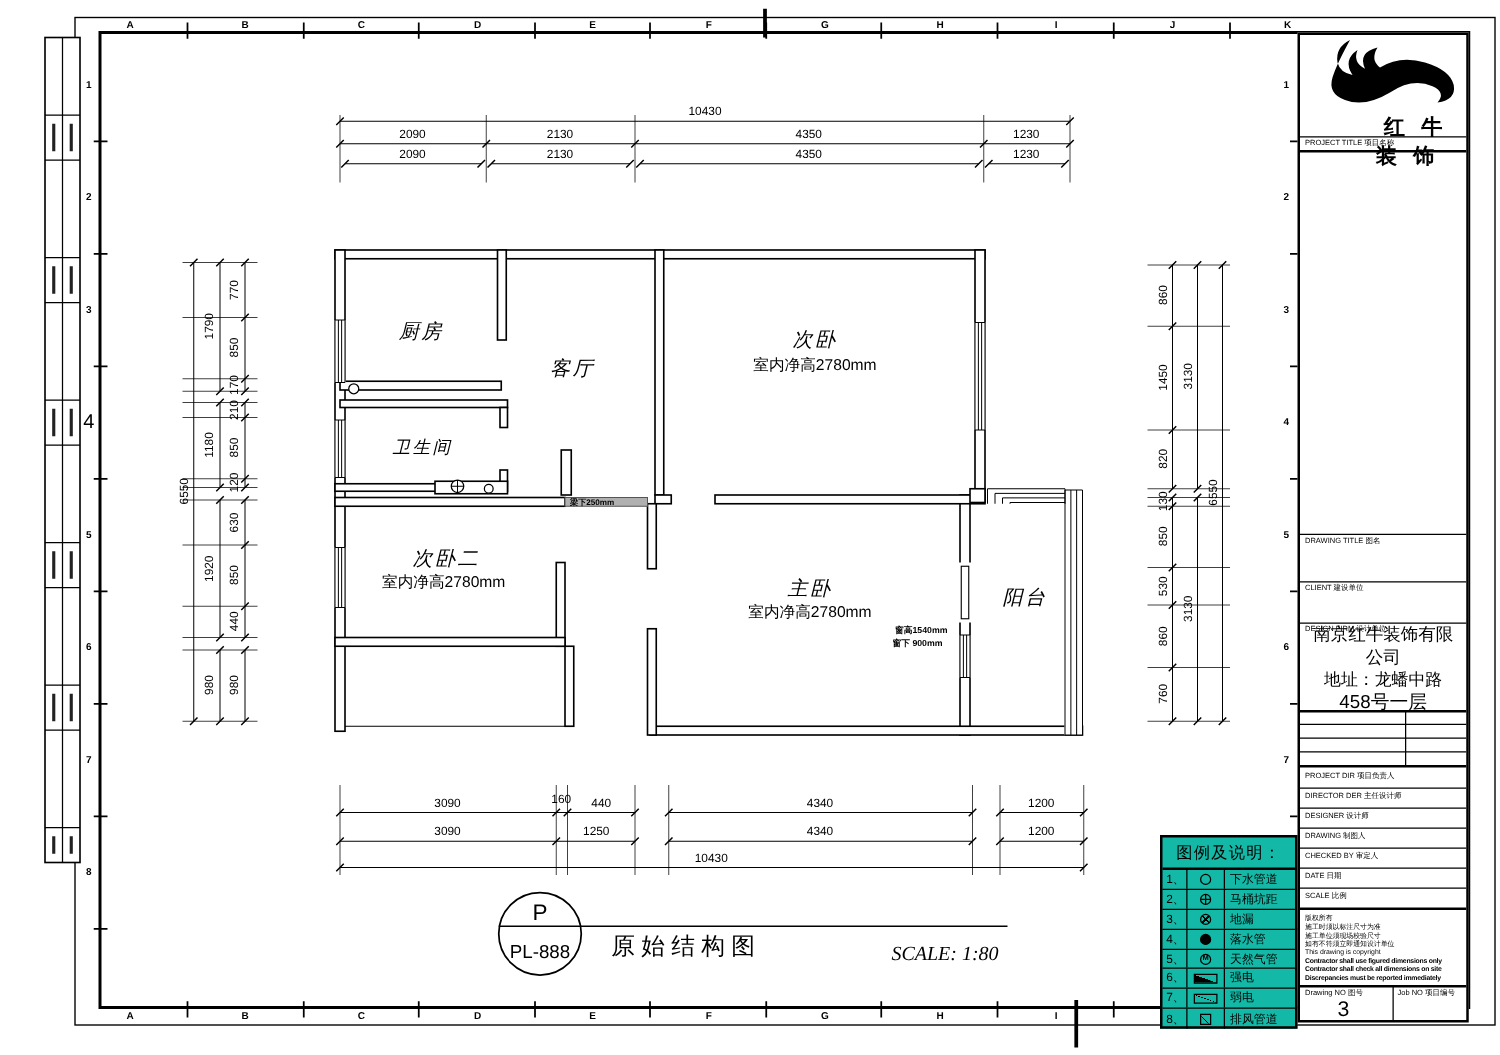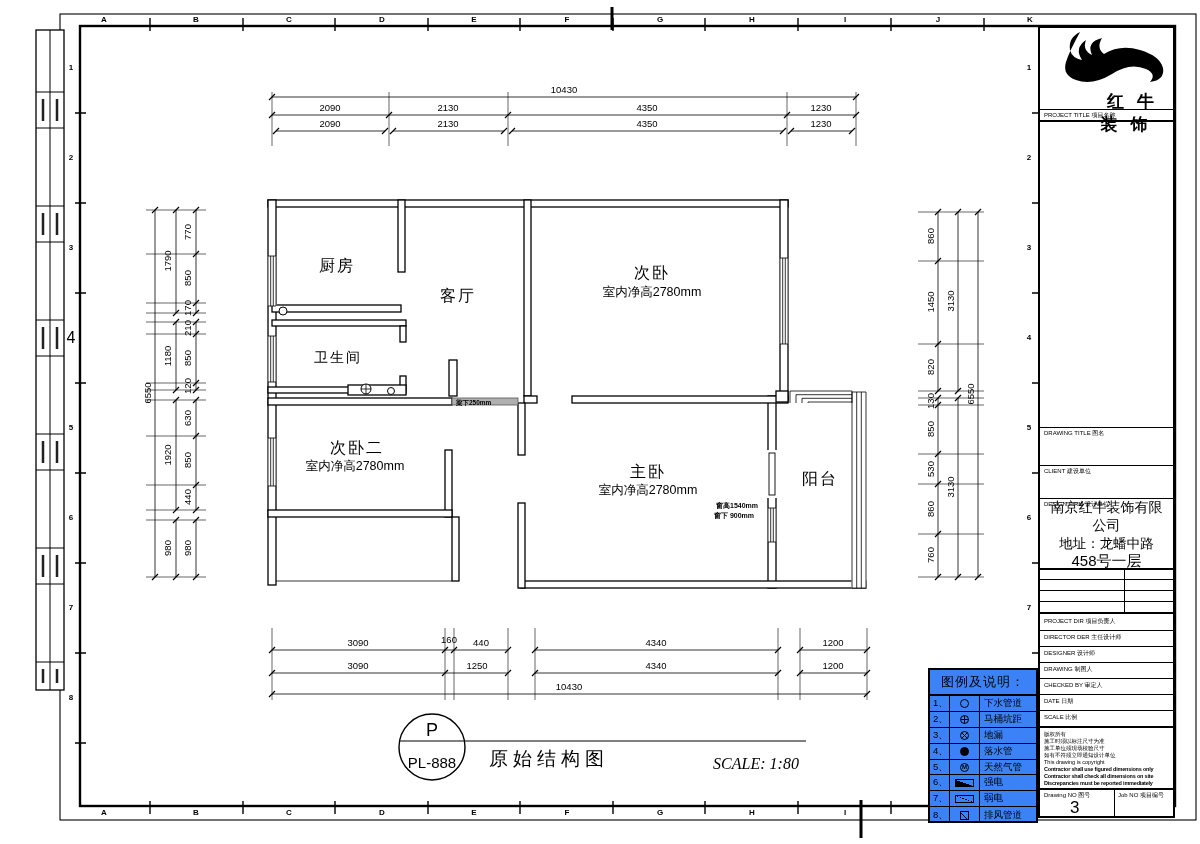--- a/index.html
+++ b/index.html
@@ -4,33 +4,33 @@
 <style>
   html,body{margin:0;padding:0;background:#fff;}
   #canvas{position:relative;width:1200px;height:844px;background:#fff;overflow:hidden;
           font-family:"Liberation Sans",sans-serif;color:#000;}
   svg.layer{position:absolute;left:0;top:0;}
   .t{position:absolute;white-space:nowrap;color:#000;line-height:1;font-family:"Liberation Sans",sans-serif;}
   .c{transform:translate(-50%,-50%);}
   .cv{transform:translate(-50%,-50%) rotate(-90deg);}
   .dim{font-size:9.5px;}
   .grid{font-size:8px;font-weight:bold;}
-  .room{font-size:16px;letter-spacing:2px;font-weight:500;}
+  .room{font-size:16px;letter-spacing:2px;font-weight:500;font-style:italic;}
   .room.sm{font-size:14px;}
   .note{font-size:12.5px;}
   .tinyb{font-size:7px;font-weight:bold;}
   .beamtxt{font-size:6.5px;font-weight:bold;}
   .bigtitle{font-size:29px;font-weight:bold;letter-spacing:9px;}
   .subtitle{font-size:19px;letter-spacing:5px;font-weight:500;}
   .scaletxt{font-size:16px;font-style:italic;font-family:"Liberation Serif",serif;}
   .badgeP{font-size:18px;}
   .badgeNo{font-size:15px;}
   
   .legend{position:absolute;left:928px;top:668px;width:110px;height:155px;border:2px solid #000;
-          background:#3b82f6;box-sizing:border-box;z-index:6;}
+          background:#14b8a6;box-sizing:border-box;z-index:6;}
   .ltitle{height:24px;border-bottom:2px solid #000;display:flex;align-items:center;justify-content:center;
           font-size:13px;letter-spacing:1px;font-weight:500;}
   .lrow{display:flex;height:15.9px;border-bottom:1px solid #000;box-sizing:border-box;align-items:stretch;}
   .lrow:last-child{border-bottom:none;}
   .lno{width:20px;border-right:1px solid #000;font-size:9.5px;display:flex;align-items:center;padding-left:3px;box-sizing:border-box;}
   .lic{width:30px;border-right:1px solid #000;display:flex;align-items:center;justify-content:center;box-sizing:border-box;}
   .llab{flex:1;font-size:9.5px;display:flex;align-items:center;padding-left:4px;}
   .ic-c{width:9px;height:9px;border:1px solid #000;border-radius:50%;box-sizing:border-box;}
   .ic-cross{background:linear-gradient(#000,#000) center/9px 1px no-repeat,linear-gradient(#000,#000) center/1px 9px no-repeat;}
   .ic-x{background:linear-gradient(45deg,transparent 43%,#000 43% 57%,transparent 57%),linear-gradient(-45deg,transparent 43%,#000 43% 57%,transparent 57%);}

